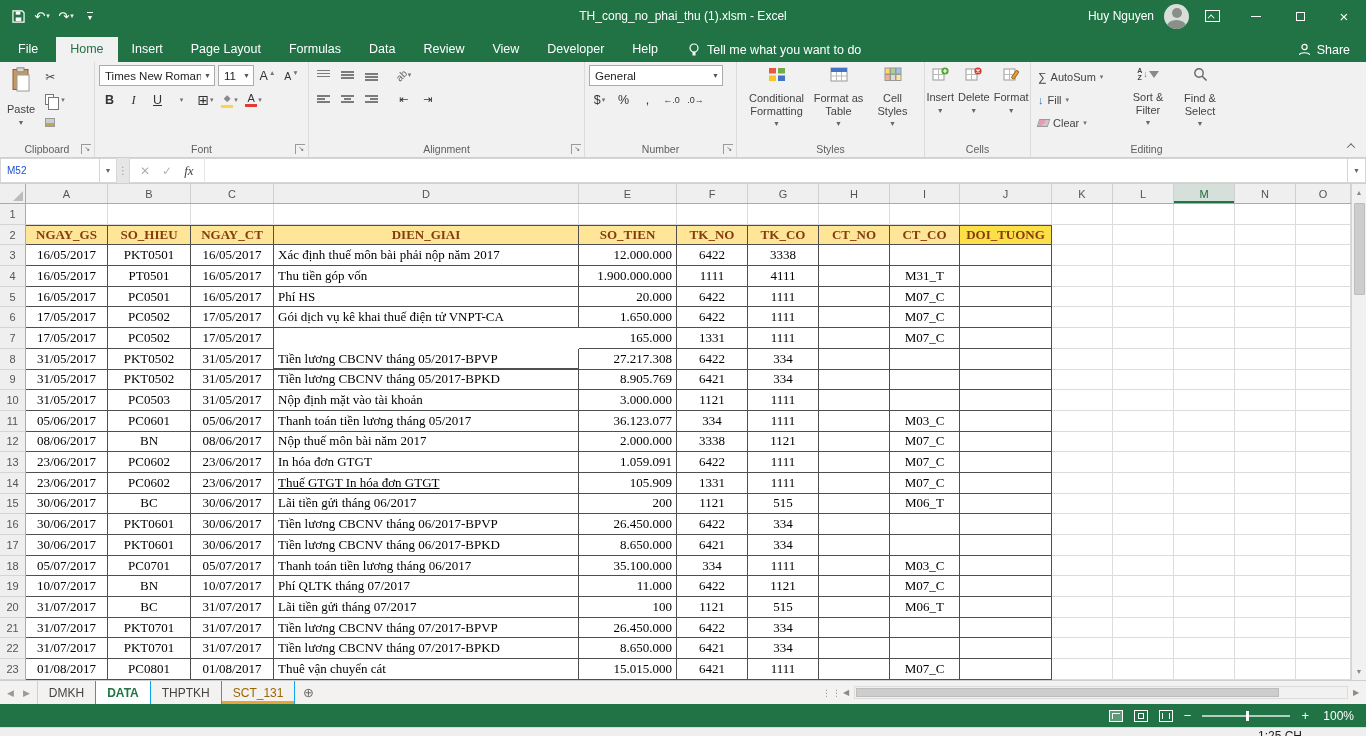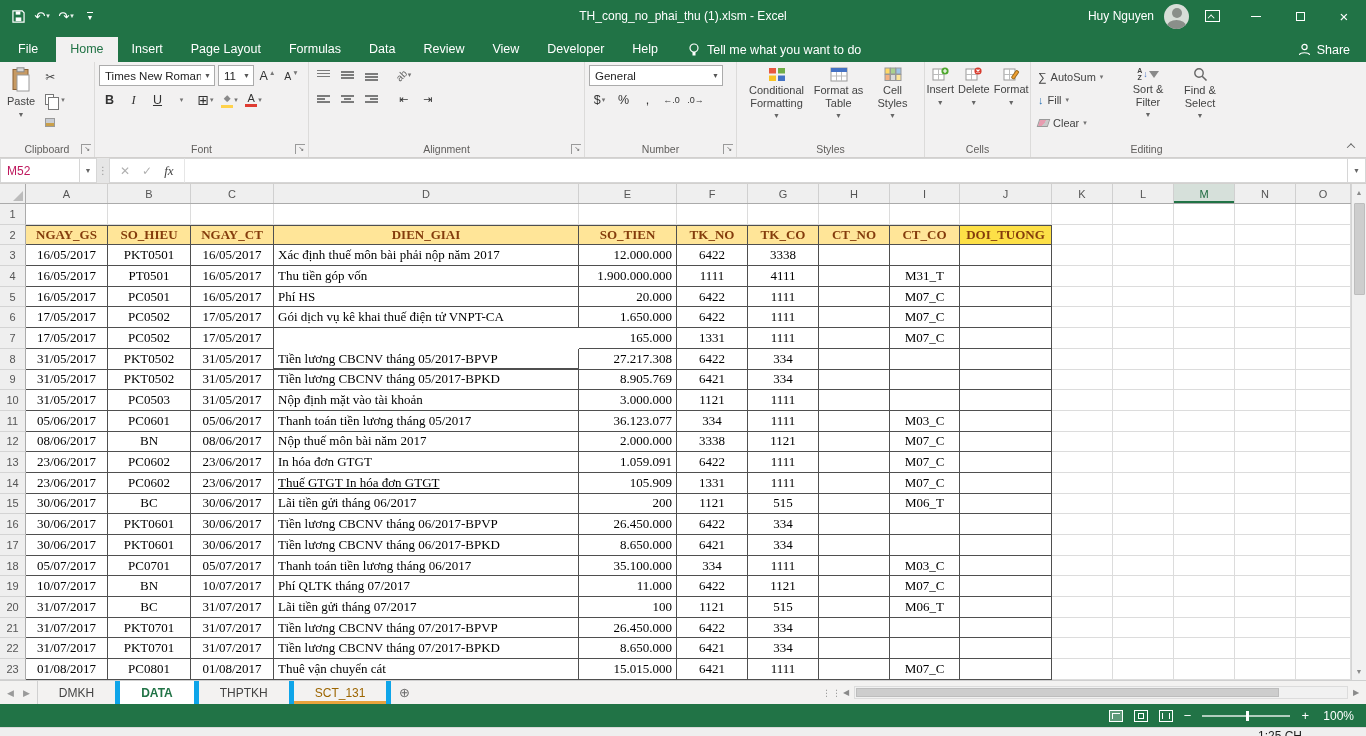--- a/index.html
+++ b/index.html
@@ -37,21 +37,21 @@
   .share{margin-left:auto;display:flex;align-items:center;gap:6px;padding-right:16px;height:25px;font-size:12.5px}
 
   
   .ribbon{height:96px;background:#f2f1f1;border-bottom:1px solid #d2d0ce;display:flex;position:relative;z-index:4;flex:none}
   .rgroup{display:flex;flex-direction:column;position:relative;padding:1px 3px 0;flex:none}
   .rgroup+.rgroup{border-left:1px solid #dcdbda}
   .gbody{flex:1;display:flex;align-items:flex-start}
   .glabel{height:16px;font-size:10.5px;color:#605e5c;display:flex;align-items:center;justify-content:center;flex:none}
   .launcher{position:absolute;right:3px;bottom:3px;width:10px;height:10px;border-top:1px solid #9a9a9a;border-left:1px solid #9a9a9a;font-size:7px;line-height:8px;color:#666;text-align:right;padding-right:1px}
   .bigbtn{display:flex;flex-direction:column;align-items:center;justify-content:flex-start;padding:4px 4px 2px;font-size:11px;color:#444;text-align:center;line-height:12.5px;border-radius:2px}
-  .bigbtn .cap{margin-top:2px;white-space:pre-line}
+  .bigbtn .cap{margin-top:10px;white-space:pre-line}
   .dY{font-size:7px;color:#666;margin-top:1px}
   .smallcol{display:flex;flex-direction:column;gap:2px;margin-left:2px;padding-top:3px}
   .sbtn{height:21px;display:flex;align-items:center;gap:4px;font-size:11px;color:#444;padding:0 4px;border-radius:2px;white-space:nowrap}
   .frow{display:flex;align-items:center;gap:3px;margin:2px 1px}
   .combo{background:#fff;border:1px solid #ababab;height:21px;display:flex;align-items:center;font-size:11.5px;padding-left:5px;color:#222;overflow:hidden}
   .combo .cval{overflow:hidden;white-space:nowrap;flex:1}
   .combo .dd{font-size:7px;color:#555;padding:0 3px;flex:none}
   .ibtn{min-width:21px;height:20px;display:flex;align-items:center;justify-content:center;font-size:12.5px;color:#333;padding:0 2px;border-radius:2px;gap:1px}
   .tiny{font-size:6.5px;color:#c00;margin-top:-7px}
   .tiny.blue{color:#777}
@@ -70,21 +70,21 @@
   .fpico{width:10px;height:9px;background:linear-gradient(180deg,#c9cdd4 0 55%,#caa04a 55% 100%);border:1px solid #9a9a9a}
   .eraser{width:11px;height:8px;background:linear-gradient(120deg,#e79cb0 0 55%,#c9c9c9 55% 100%);transform:skewX(-18deg);border:1px solid #999}
   .sortico{display:flex;align-items:center;gap:1px}
   .sortico .az{font-size:7px;line-height:7px;font-weight:700;color:#444;text-align:center}
   .funnel{width:0;height:0;border-left:5px solid transparent;border-right:5px solid transparent;border-top:7px solid #8a8a8a}
   .chevup{position:absolute;right:10px;bottom:6px;width:8px;height:8px}
   .chevup i{display:block;width:6px;height:6px;border-left:1.5px solid #666;border-top:1.5px solid #666;transform:rotate(45deg) translate(1px,1px)}
 
   
   .fbar{height:26px;background:#e6e6e6;display:flex;align-items:stretch;border-bottom:1px solid #d2d0ce;flex:none;position:relative;z-index:3}
-  .namebox{width:80px;background:#fff;border:1px solid #d6d6d6;display:flex;align-items:center;padding:0 6px;font-size:12px;color:#be185d}
+  .namebox{width:100px;background:#fff;border:1px solid #d6d6d6;display:flex;align-items:center;padding:0 6px;font-size:10px;color:#1d4ed8}
   .nbdd{width:17px;background:#fff;border:1px solid #d6d6d6;border-left:none;display:flex;align-items:center;justify-content:center;font-size:7px;color:#666}
   .fsplit{width:12px;display:flex;align-items:center;justify-content:center;color:#9a9a9a;font-size:10px}
   .fxbtns{display:flex;align-items:center;gap:12px;padding:0 10px;background:#fff;border:1px solid #d6d6d6;border-right:none}
   .fxx{color:#b0b0b0;font-size:12px}
   .fxok{color:#b0b0b0;font-size:12px}
   .fxfx{font-family:"Liberation Serif",serif;font-style:italic;font-size:13px;color:#444}
   .finput{flex:1;background:#fff;border:1px solid #d6d6d6;border-left:1px solid #e6e6e6;font-size:12px;padding:0 6px;display:flex;align-items:center}
   .fexp{width:18px;background:#fff;border:1px solid #d6d6d6;border-left:none;display:flex;align-items:center;justify-content:center;font-size:7px;color:#666}
 
   
@@ -105,21 +105,21 @@
   .al-l{justify-content:flex-start}.al-c{justify-content:center}.al-r{justify-content:flex-end}
   .vscroll{position:absolute;top:0;right:0;bottom:0;width:15px;background:#f1f1f1;border-left:1px solid #d4d4d4;display:flex;flex-direction:column;align-items:center}
   .varrow{height:17px;display:flex;align-items:center;justify-content:center;font-size:7px;color:#8a8a8a;width:100%}
   .vthumb{width:11px;height:92px;background:#cdcdcd;border:1px solid #bdbdbd;border-radius:1px;margin-top:2px}
   .vspace{flex:1}
 
   
   .sheetbar{height:24px;background:#f3f2f1;border-top:1px solid #cfcfcf;display:flex;align-items:stretch;flex:none;font-size:12px;position:relative;z-index:3}
   .snav{display:flex;align-items:center;gap:9px;padding:0 7px;color:#9a9a9a;font-size:9px}
   #stabs{display:flex;align-items:stretch}
-  .stab{padding:0 21px;display:flex;align-items:center;color:#444;border-right:5px solid #0ea5e9;white-space:nowrap}
+  .stab{padding:0 11px;display:flex;align-items:center;color:#444;border-right:1px solid #0ea5e9;white-space:nowrap}
   .stab:first-child{border-left:1px solid #d0d0d0}
   .stab.active{background:#fff;color:#217346;font-weight:700}
   .stab.colored{color:#9c6500;box-shadow:inset 0 -3px 0 #e8a33d}
   .newsheet{width:26px;display:flex;align-items:center;justify-content:center;color:#6a6a6a;font-size:13px}
   .tabsplit{width:12px;display:flex;align-items:center;justify-content:center;color:#9a9a9a;font-size:9px;letter-spacing:1px}
   .hscroll{margin-left:auto;display:flex;align-items:center;width:540px;padding-right:2px}
   .harrow{width:16px;display:flex;align-items:center;justify-content:center;color:#8a8a8a;font-size:8px}
   .htrack{flex:1;height:13px;background:#f1f1f1;border:1px solid #dcdcdc;position:relative}
   .hthumb{position:absolute;left:1px;top:1px;bottom:1px;width:86%;background:#cdcdcd;border:1px solid #bdbdbd}
 

